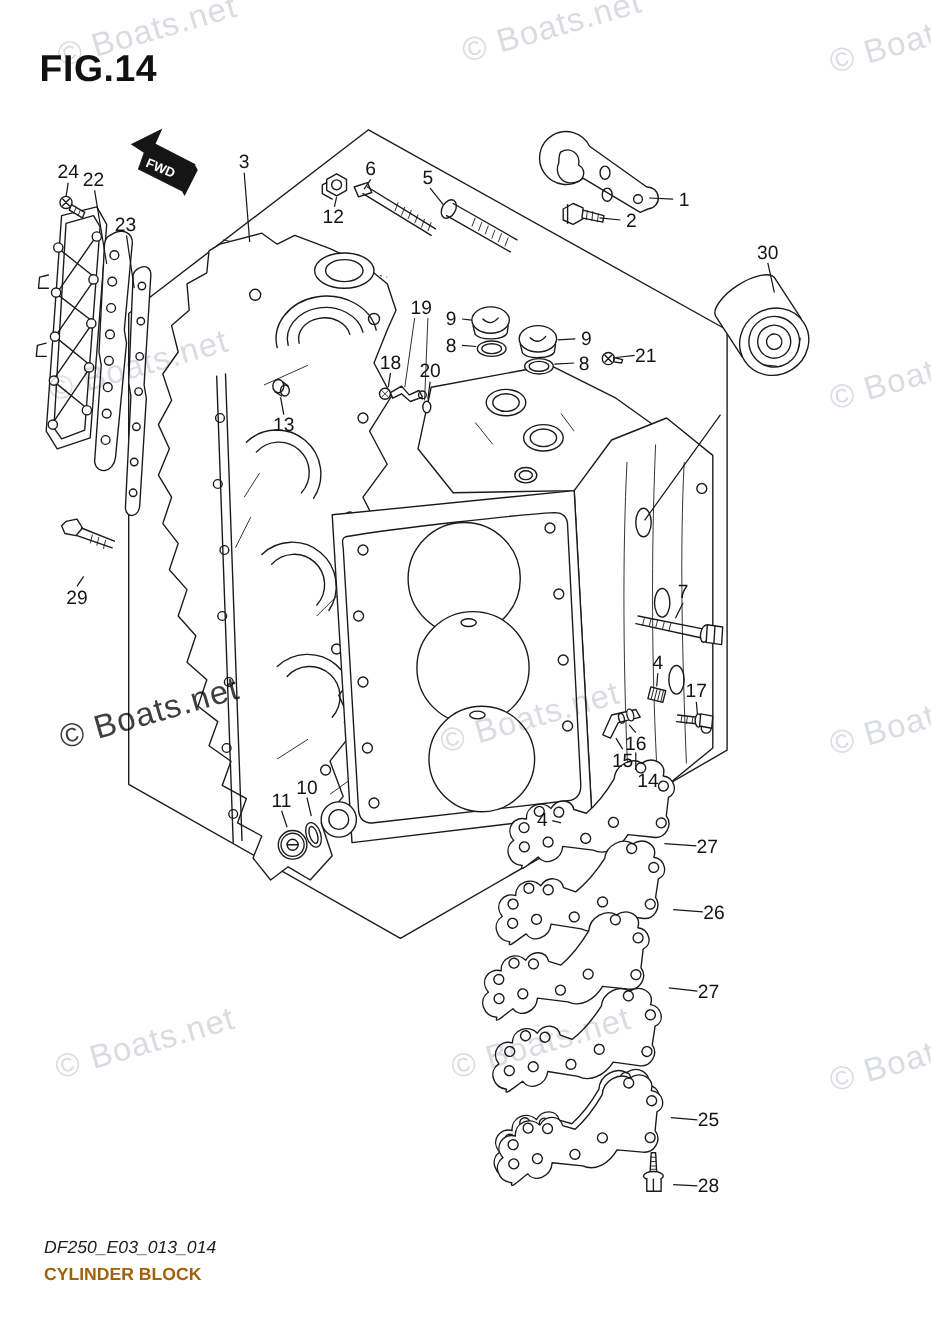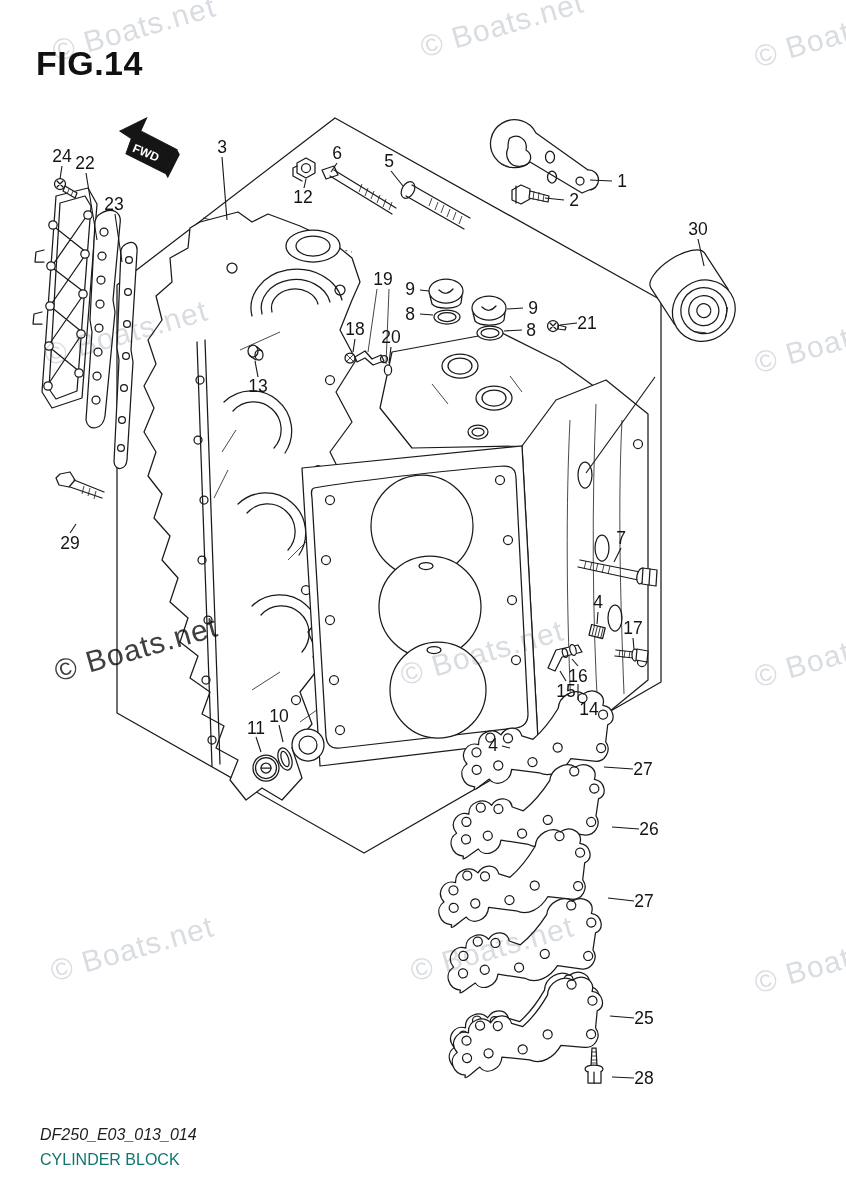--- a/index.html
+++ b/index.html
@@ -8,21 +8,21 @@
   #stage{position:absolute;inset:0;width:846px;height:1200px;overflow:hidden;}
   svg.art{position:absolute;left:0;top:0;z-index:1;}
   .wm-layer{position:absolute;inset:0;z-index:2;pointer-events:none;mix-blend-mode:multiply;}
   .wm{position:absolute;white-space:nowrap;font-size:30px;letter-spacing:1px;
       transform:rotate(-16deg);color:#d9dce1;font-family:"Liberation Sans",sans-serif;}
   .wm-dark{color:#3f3f3f;}
   .txt-layer{position:absolute;inset:0;z-index:3;pointer-events:none;}
   .fig-title{position:absolute;left:36px;top:44px;font-size:34px;font-weight:bold;color:#111;
              letter-spacing:0.5px;}
   .footer-code{position:absolute;left:40px;top:1126px;font-size:16px;color:#1d1d1d;font-style:italic;}
-  .footer-name{position:absolute;left:40px;top:1151px;font-size:16px;color:#0f766e;}
+  .footer-name{position:absolute;left:40px;top:1151px;font-size:16px;color:#a16207;font-weight:bold;}
   
   .ln{stroke:#1a1a1a;stroke-width:1.25;fill:none;stroke-linejoin:round;stroke-linecap:round;}
   .lnw{stroke:#1a1a1a;stroke-width:1.25;fill:#ffffff;stroke-linejoin:round;}
   .thin{stroke:#1a1a1a;stroke-width:0.8;fill:none;}
   .leader{stroke:#161616;stroke-width:1.1;fill:none;}
   .callout{font-family:"Liberation Sans",sans-serif;font-size:17.5px;fill:#141414;
            text-anchor:middle;}
   .fwdtxt{font-family:"Liberation Sans",sans-serif;font-size:12px;font-weight:bold;fill:#ffffff;}
 </style>
 </head>

